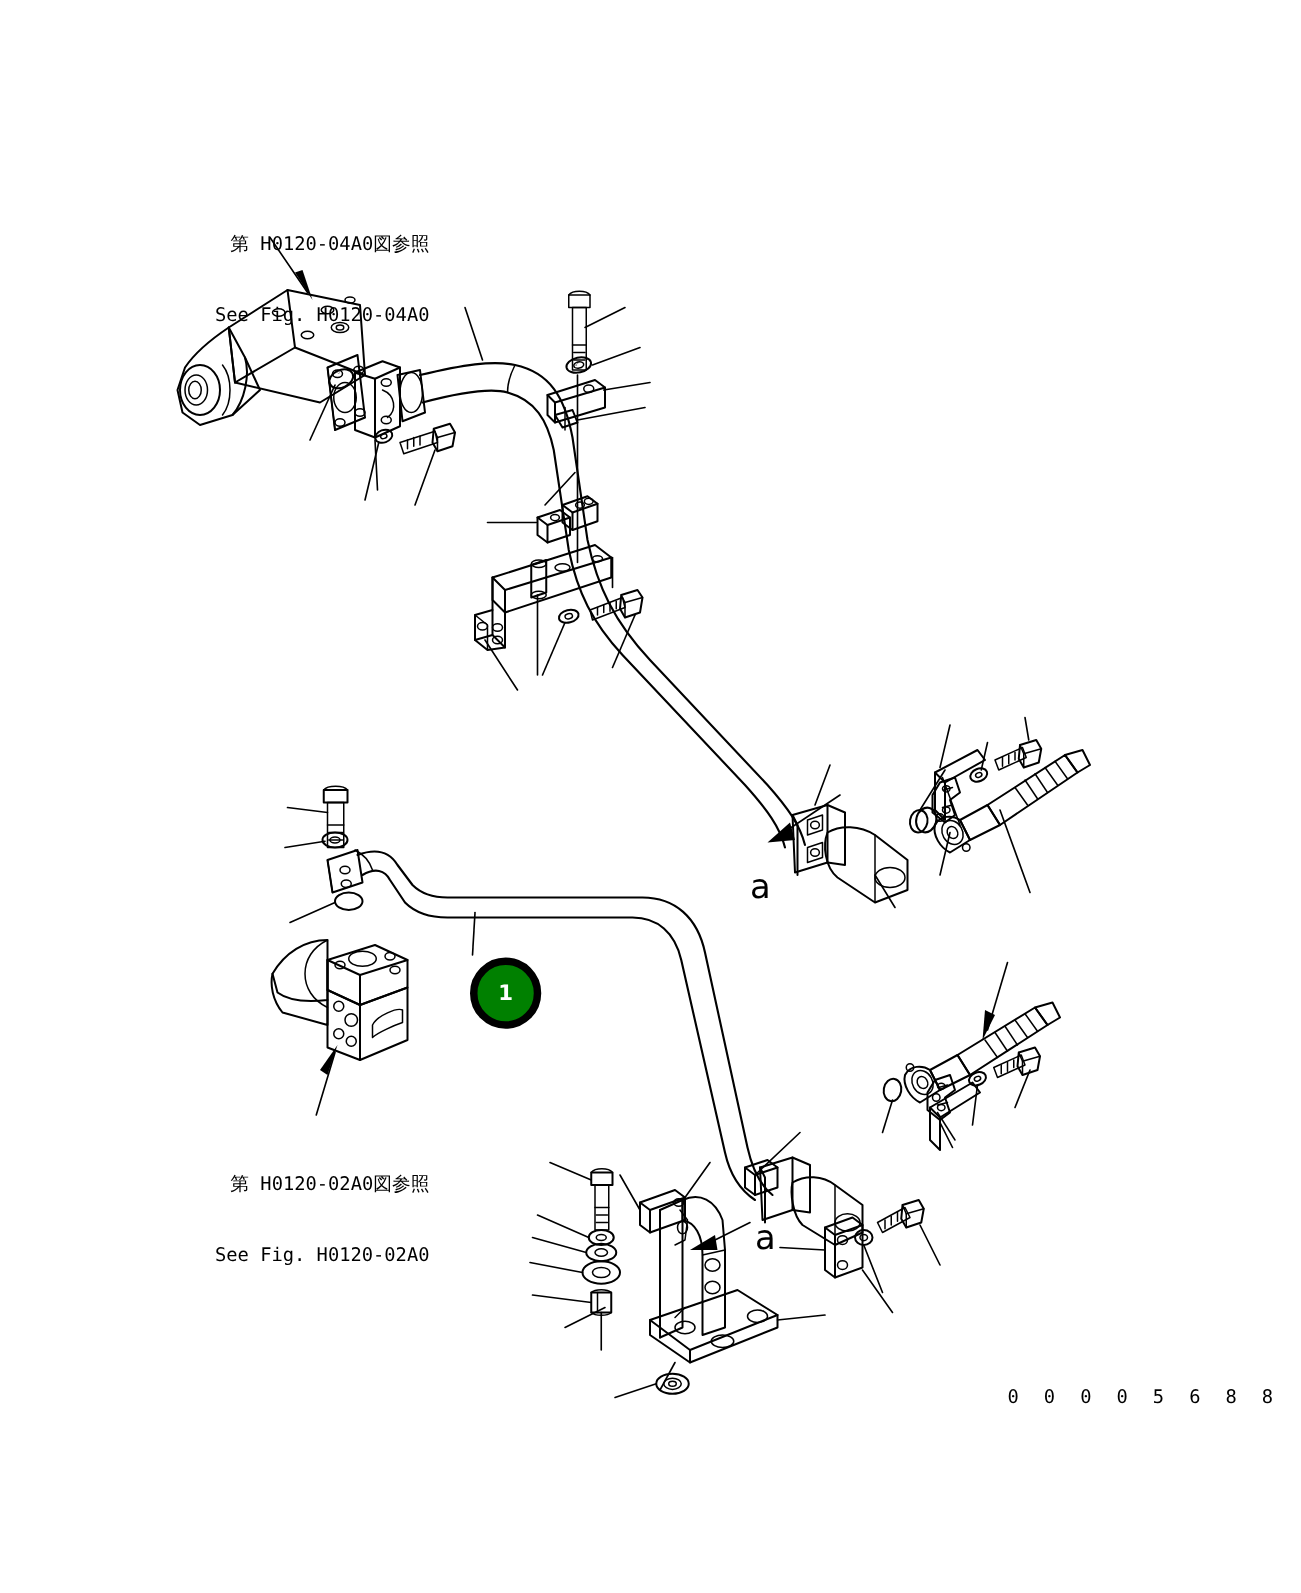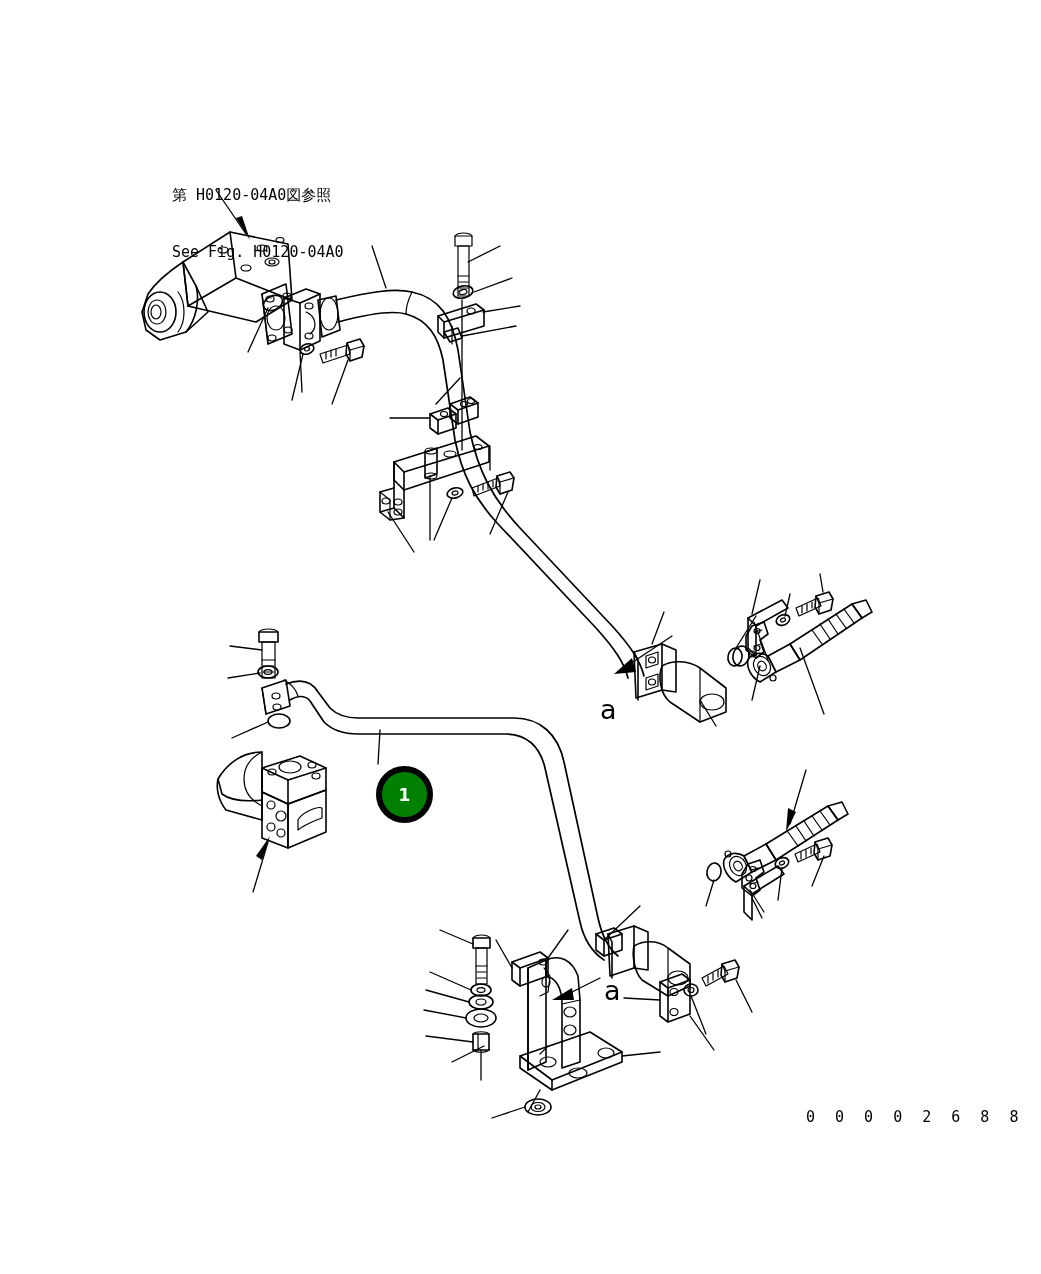--- a/index.html
+++ b/index.html
@@ -13,21 +13,21 @@
   svg{display:block;}
   .ln{fill:none;stroke:#000;stroke-width:1.6;stroke-linecap:round;stroke-linejoin:round;}
   .ln-thin{fill:none;stroke:#000;stroke-width:1.2;stroke-linecap:round;stroke-linejoin:round;}
   .lead{fill:none;stroke:#000;stroke-width:1.3;stroke-linecap:round;}
   .pipe{fill:none;stroke:#000;stroke-width:1.7;stroke-linecap:round;stroke-linejoin:round;}
   .solid{fill:#000;stroke:none;}
   .reftext{
     position:absolute;
     font-family:"DejaVu Sans Mono","Liberation Mono",monospace;
     font-size:15px;line-height:19px;white-space:pre;
-    letter-spacing:0px;color:#000;
+    letter-spacing:0px;color:#000;text-align:right;
   }
   .alabel{
     position:absolute;
     font-family:"DejaVu Sans","Liberation Sans",sans-serif;
     font-size:27px;color:#000;line-height:27px;
   }
   #drawing-id{
     position:absolute;left:806px;top:1108px;
     font-family:"DejaVu Sans Mono","Liberation Mono",monospace;
     font-size:15px;letter-spacing:5.5px;color:#000;
@@ -567,25 +567,29 @@
     <path class="lead" d="M490 446 L490 470"></path>
   </g>
 
 </svg>
 
 <div class="reftext" style="left:172px; top:148px;">
   <div>第 H0120-04A0図参照</div>
   <div>See Fig. H0120-04A0</div>
 </div>
 
+<div class="reftext" style="left:172px; top:900px;">
+  <div>第 H0120-02A0図参照</div>
+  <div>See Fig. H0120-02A0</div>
+</div>
 
 
 <div class="alabel" style="left:600px; top:696px;">a</div>
 
 <div class="alabel" style="left:604px; top:977px;">a</div>
 
 <div class="callout" id="callout-1" style="left: 376px; top: 766px; width: 45px; height: 45px; background: rgb(0, 128, 0); border: 6px solid rgb(0, 0, 0); color: rgb(255, 255, 255);">
   <span>1</span>
 </div>
 
-<div id="drawing-id">0 0 0 0 2 6 8 8</div>
+<div id="drawing-id">0 0 0 0 5 6 8 8</div>
 
 </div>
 
 </body></html>

